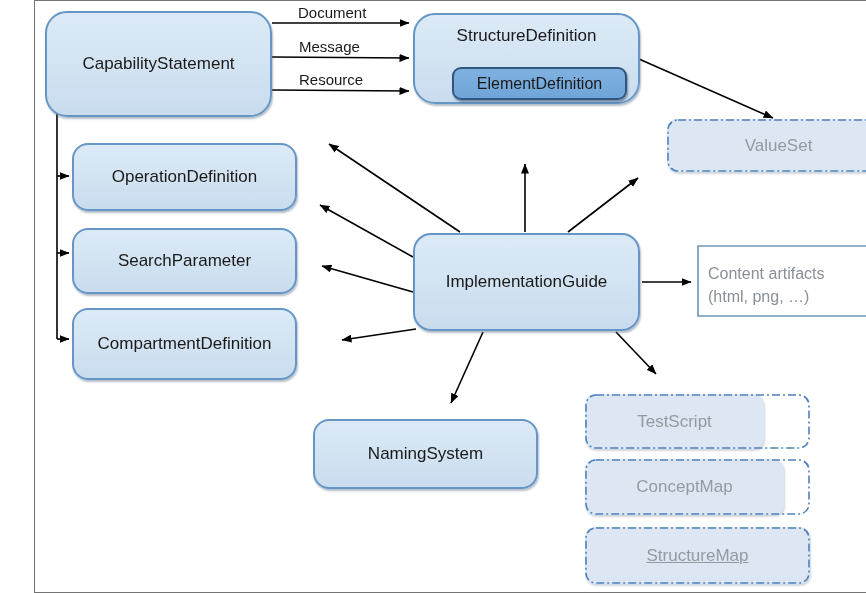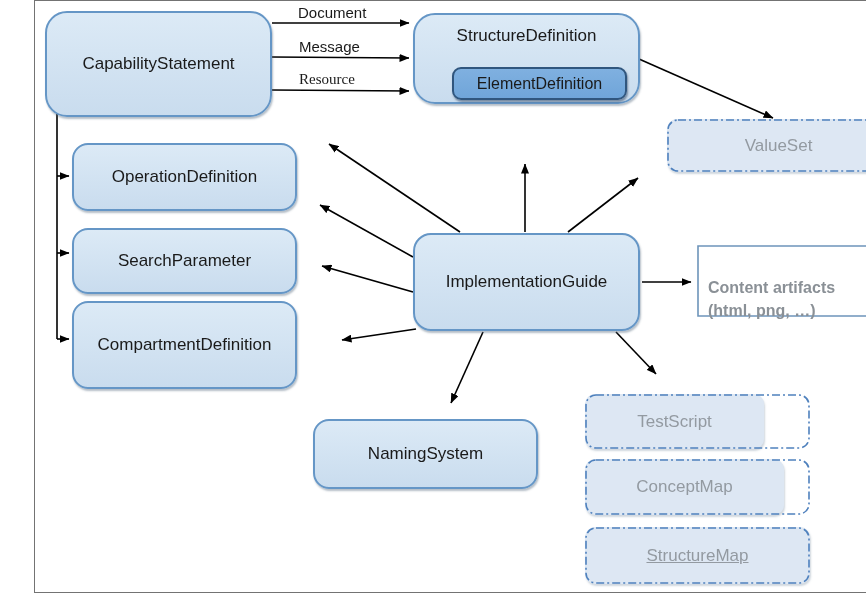--- a/index.html
+++ b/index.html
@@ -64,21 +64,21 @@
   .ghost span{position:relative;}
   .note{
     color:var(--note-text,#8a9096);
     font-size:16px;
     align-items:flex-start;justify-content:flex-start;
     text-align:left;
   }
   .note svg{position:absolute;left:0;top:0;}
   .note .outline{fill:#fff;stroke:var(--note-border,#6d94ba);stroke-width:1.6;}
   .note .fold{fill:none;stroke:var(--note-border,#6d94ba);stroke-width:1.6;}
-  .note .note-text{position:relative;padding:31px 0 0 11px;line-height:23px;font-weight:bold;}
+  .note .note-text{position:relative;padding:17px 0 0 11px;line-height:23px;}
   .edge-label{
     position:absolute;
     font-size:15px;
     color:var(--text,#1a1a1a);
     white-space:nowrap;
   }
 </style>
 </head>
 <body>
 
@@ -108,21 +108,21 @@
     <line x1="381" y1="328" x2="307" y2="339" marker-end="url(#ah)"></line>
     <line x1="490" y1="231" x2="490" y2="163" marker-end="url(#ah)"></line>
     <line x1="533" y1="231" x2="603" y2="177" marker-end="url(#ah)"></line>
     <line x1="607" y1="281" x2="656" y2="281" marker-end="url(#ah)"></line>
     <line x1="581" y1="331" x2="621" y2="373" marker-end="url(#ah)"></line>
     <line x1="448" y1="331" x2="416" y2="402" marker-end="url(#ah)"></line>
   </svg>
 
   <div class="edge-label" style="left:263px;top:3px;">Document</div>
   <div class="edge-label" style="left:264px;top:37px;">Message</div>
-  <div class="edge-label" style="left:264px;top:70px;font-family:Liberation Serif, serif;">Resource</div>
+  <div class="edge-label" style="left:264px;top:70px;">Resource</div>
 
   <div class="node solid r20" style="left:10px;top:10px;width:227px;height:106px;">
     <span>CapabilityStatement</span>
   </div>
 
   <div class="node solid r20 structure" style="left:378px;top:12px;width:227px;height:91px;">
     <span>StructureDefinition</span>
     <div class="inner" style="left:37px;top:52px;width:175px;height:33px;">
       <span>ElementDefinition</span>
     </div>
@@ -136,21 +136,21 @@
   </div>
 
   <div class="node solid r16" style="left:37px;top:142px;width:225px;height:68px;">
     <span>OperationDefinition</span>
   </div>
 
   <div class="node solid r16" style="left:37px;top:227px;width:225px;height:66px;">
     <span>SearchParameter</span>
   </div>
 
-  <div class="node solid r16" style="left:37px;top:300px;width:225px;height:88px;">
+  <div class="node solid r16" style="left:37px;top:307px;width:225px;height:72px;">
     <span>CompartmentDefinition</span>
   </div>
 
   <div class="node solid r16" style="left:378px;top:232px;width:227px;height:98px;border-radius:18px;">
     <span>ImplementationGuide</span>
   </div>
 
   <div class="node note" style="left:662px;top:244px;width:190px;height:72px;">
     <svg width="190" height="72">
       <polygon class="outline" points="1,1 170,1 189,20 189,71 1,71"></polygon>

